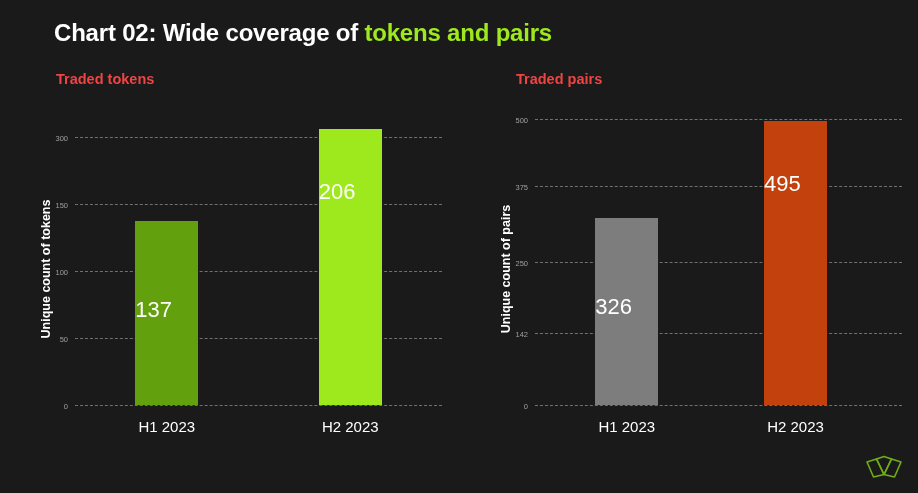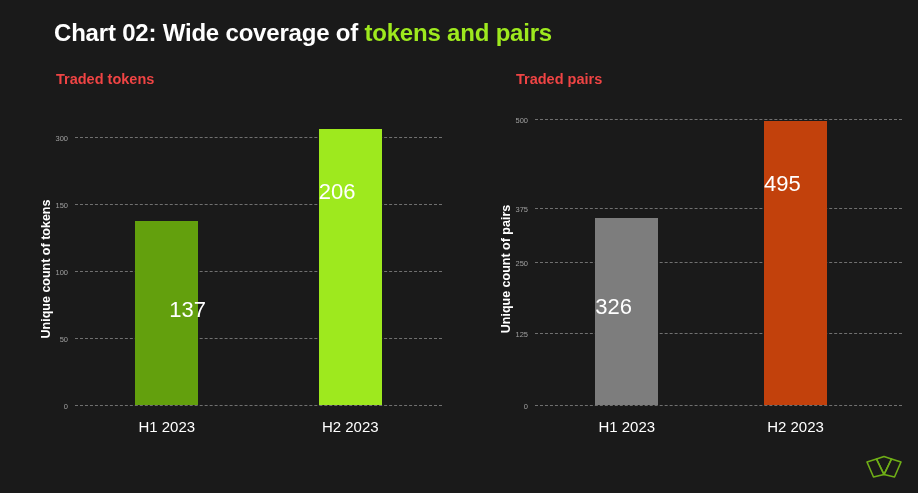--- a/index.html
+++ b/index.html
@@ -152,44 +152,44 @@
         <div class="gridline" style="top: 160.909px;">
           <span class="tick-label">100</span>
         </div>
         <div class="gridline" style="top: 93.8636px;">
           <span class="tick-label">150</span>
         </div>
         <div class="gridline" style="top: 26.8182px;">
           <span class="tick-label">300</span>
         </div>
         <div class="bar" style="height: 183.705px; left: 60.25px; background: rgb(99, 160, 13);">
-          <div class="bar-value" style="top: 76px; padding-left: 34px;">137</div>
+          <div class="bar-value" style="top: 76px;">137</div>
           <div class="cat-label">H1 2023</div>
         </div>
         <div class="bar" style="height: 276.227px; left: 243.75px; background: rgb(158, 233, 30);">
           <div class="bar-value" style="top: 50px;">206</div>
           <div class="cat-label">H2 2023</div>
         </div>
       </div>
   </div>
 
   <div class="panel" id="panel-right">
     <div class="panel-title">Traded pairs</div>
     <div class="axis-title">Unique count of pairs</div>
     <div class="plot" id="plot-right">
         <div class="gridline" style="top: 295px;">
           <span class="tick-label">0</span>
         </div>
         <div class="gridline" style="top: 223.398px;">
-          <span class="tick-label">125</span>
+          <span class="tick-label">142</span>
         </div>
         <div class="gridline" style="top: 151.796px;">
           <span class="tick-label">250</span>
         </div>
-        <div class="gridline" style="top: 98px;">
+        <div class="gridline" style="top: 76px;">
           <span class="tick-label">375</span>
         </div>
         <div class="gridline" style="top: 8.59223px;">
           <span class="tick-label">500</span>
         </div>
         <div class="bar" style="height: 186.738px; left: 60.25px; background: rgb(125, 125, 125);">
           <div class="bar-value" style="top: 76px;">326</div>
           <div class="cat-label">H1 2023</div>
         </div>
         <div class="bar" style="height: 283.544px; left: 229px; background: #c2410c;">

